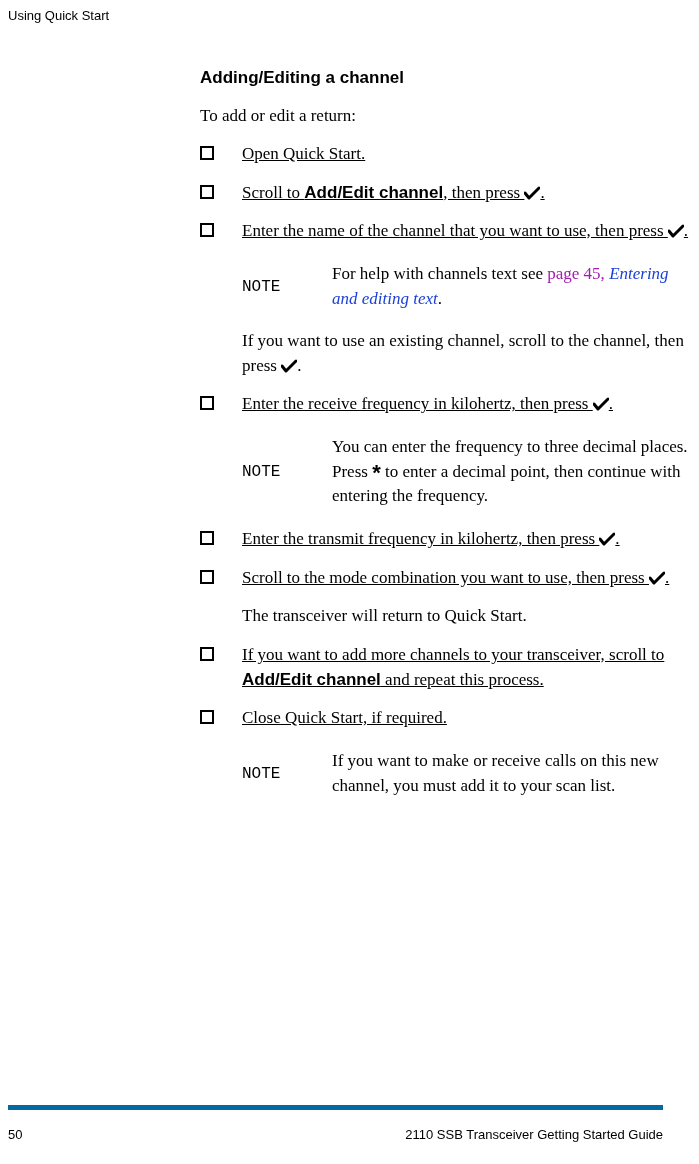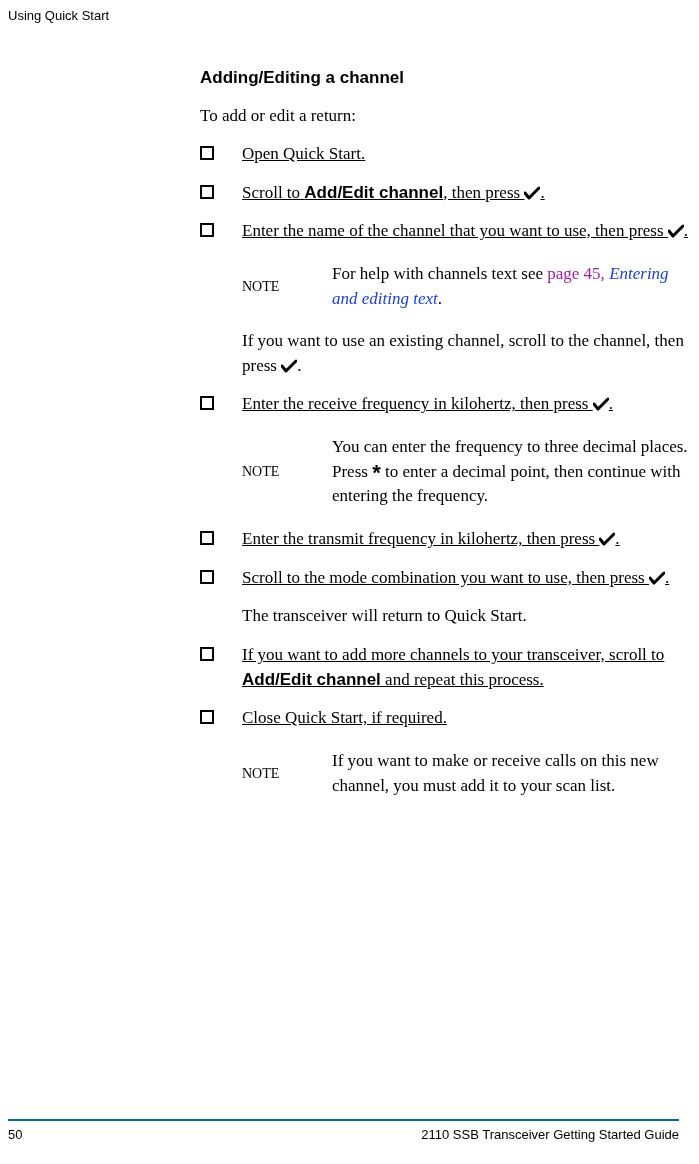--- a/index.html
+++ b/index.html
@@ -50,22 +50,22 @@
   .step .text {
     flex: 1;
     line-height: 1.45;
   }
   .note-row {
     display: flex;
     align-items: center;
     margin: 18px 0 18px 42px;
   }
   .note-label {
-    font-family: Liberation Serif, serif;
-    font-size: 14px;
+    font-family: Liberation Mono, monospace;
+    font-size: 16px;
     width: 90px;
     flex: 0 0 90px;
   }
   .note-body {
     flex: 1;
     line-height: 1.45;
   }
   .sub {
     margin: 10px 0 14px 42px;
     line-height: 1.45;
@@ -78,23 +78,23 @@
     width: 16px; height: 14px;
     vertical-align: -2px;
   }
   .tick svg { width: 16px; height: 14px; display: block; }
   .star { font-family: Arial, sans-serif; font-weight: bold; vertical-align: -3px; font-size: 22px; line-height: 0; }
 
   .footer {
     position: absolute;
     bottom: 22px;
     left: 8px;
-    right: 20px;
-    border-top: 2px solid #0369a1;
-    padding-top: 6px;
+    right: 36px;
+    border-top: 5px solid #0369a1;
+    padding-top: 17px;
     font-family: Arial, Helvetica, sans-serif;
     font-size: 13px;
     display: flex;
     justify-content: space-between;
   }
 </style>
 </head>
 <body>
 
 <div class="header">Using Quick Start</div>

